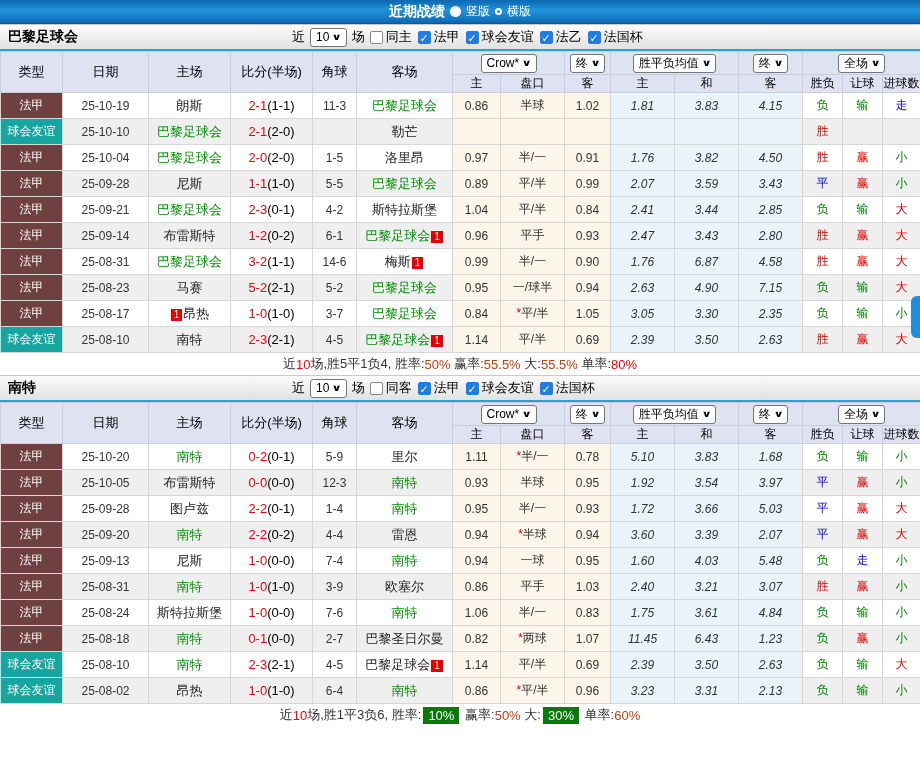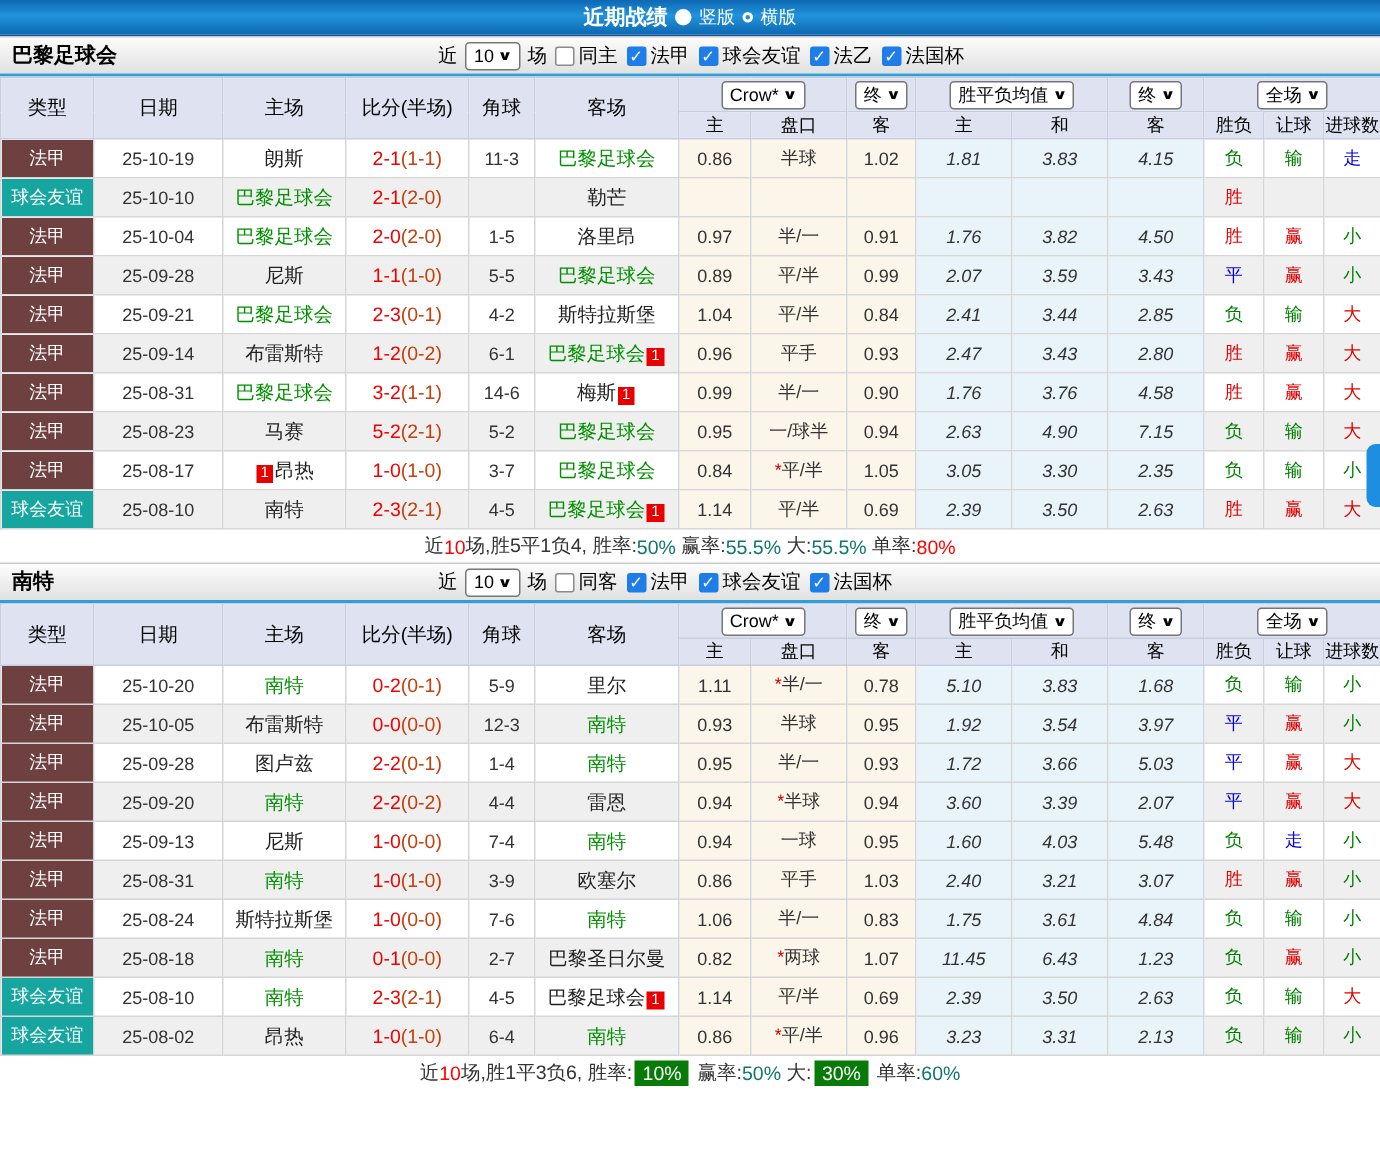--- a/index.html
+++ b/index.html
@@ -52,33 +52,33 @@
   tr.even td { background:#efefef; }
   td.type { color:#fff; font-size:12px; }
   td.type.lg, tr.even td.type.lg { background:#6e4040; }
   td.type.fr, tr.even td.type.fr { background:#17a5a0; }
   td.cream, tr.even td.cream { background:#fbf5ea; }
   td.eublue, tr.even td.eublue { background:#e9f3fa;font-style:italic; }
   .teamcell { font-size:13px; }
   .team-g { color:#009000; }
   .team-k { color:#222; }
   .score-ft { color:#f00000; }
-  .score-ht { color:#c2410c; }
+  .score-ht { color:#000000; }
   td.score { font-size:13px; }
   .badge { background:#e80000; color:#fff; font-size:10px; line-height:12px; padding:0 3px; margin:0 1px; display:inline-block; }
   .star { color:#d00000; }
   .res-r { color:#e00000; } .res-b { color:#0000e0; } .res-g { color:#008000; }
   .rescell span { font-size:12px; }
 
   
   .summary { height:22px; display:flex; align-items:center; justify-content:center; font-size:13px; }
   .summary span { white-space:pre; }
   .sum-k { color:#333; }
   .sum-r { color:#f00; }
-  .sum-b { color:#0f766e; }
+  .sum-b { color:#c2410c; }
   .sum-gbg { background:#087a08; color:#fff; padding:1px 5px; margin:0 2px; }
 
   
   .scroll-thumb {
     position:absolute; right:0; top:296px; width:9px; height:42px;
     background:#1e8fe0; border-radius:6px 0 0 6px;
   }
 </style>
 </head>
 <body>
@@ -279,21 +279,21 @@
           <td class="type lg">法甲</td>
           <td>25-08-31</td>
           <td class="teamcell"><span class="team-g">巴黎足球会</span></td>
           <td class="score"><span class="score-ft">3-2</span><span class="score-ht">(1-1)</span></td>
           <td>14-6</td>
           <td class="teamcell"><span class="team-k">梅斯</span><span class="badge">1</span></td>
           <td class="cream">0.99</td>
           <td class="cream">半/一</td>
           <td class="cream">0.90</td>
           <td class="eublue">1.76</td>
-          <td class="eublue">3.76</td>
+          <td class="eublue">6.87</td>
           <td class="eublue">4.58</td>
           <td class="rescell"><span class="res-r">胜</span></td>
           <td class="rescell"><span class="res-r">赢</span></td>
           <td class="rescell"><span class="res-r">大</span></td>
         </tr>
         <tr class="even">
           <td class="type lg">法甲</td>
           <td>25-08-23</td>
           <td class="teamcell"><span class="team-k">马赛</span></td>
           <td class="score"><span class="score-ft">5-2</span><span class="score-ht">(2-1)</span></td>

